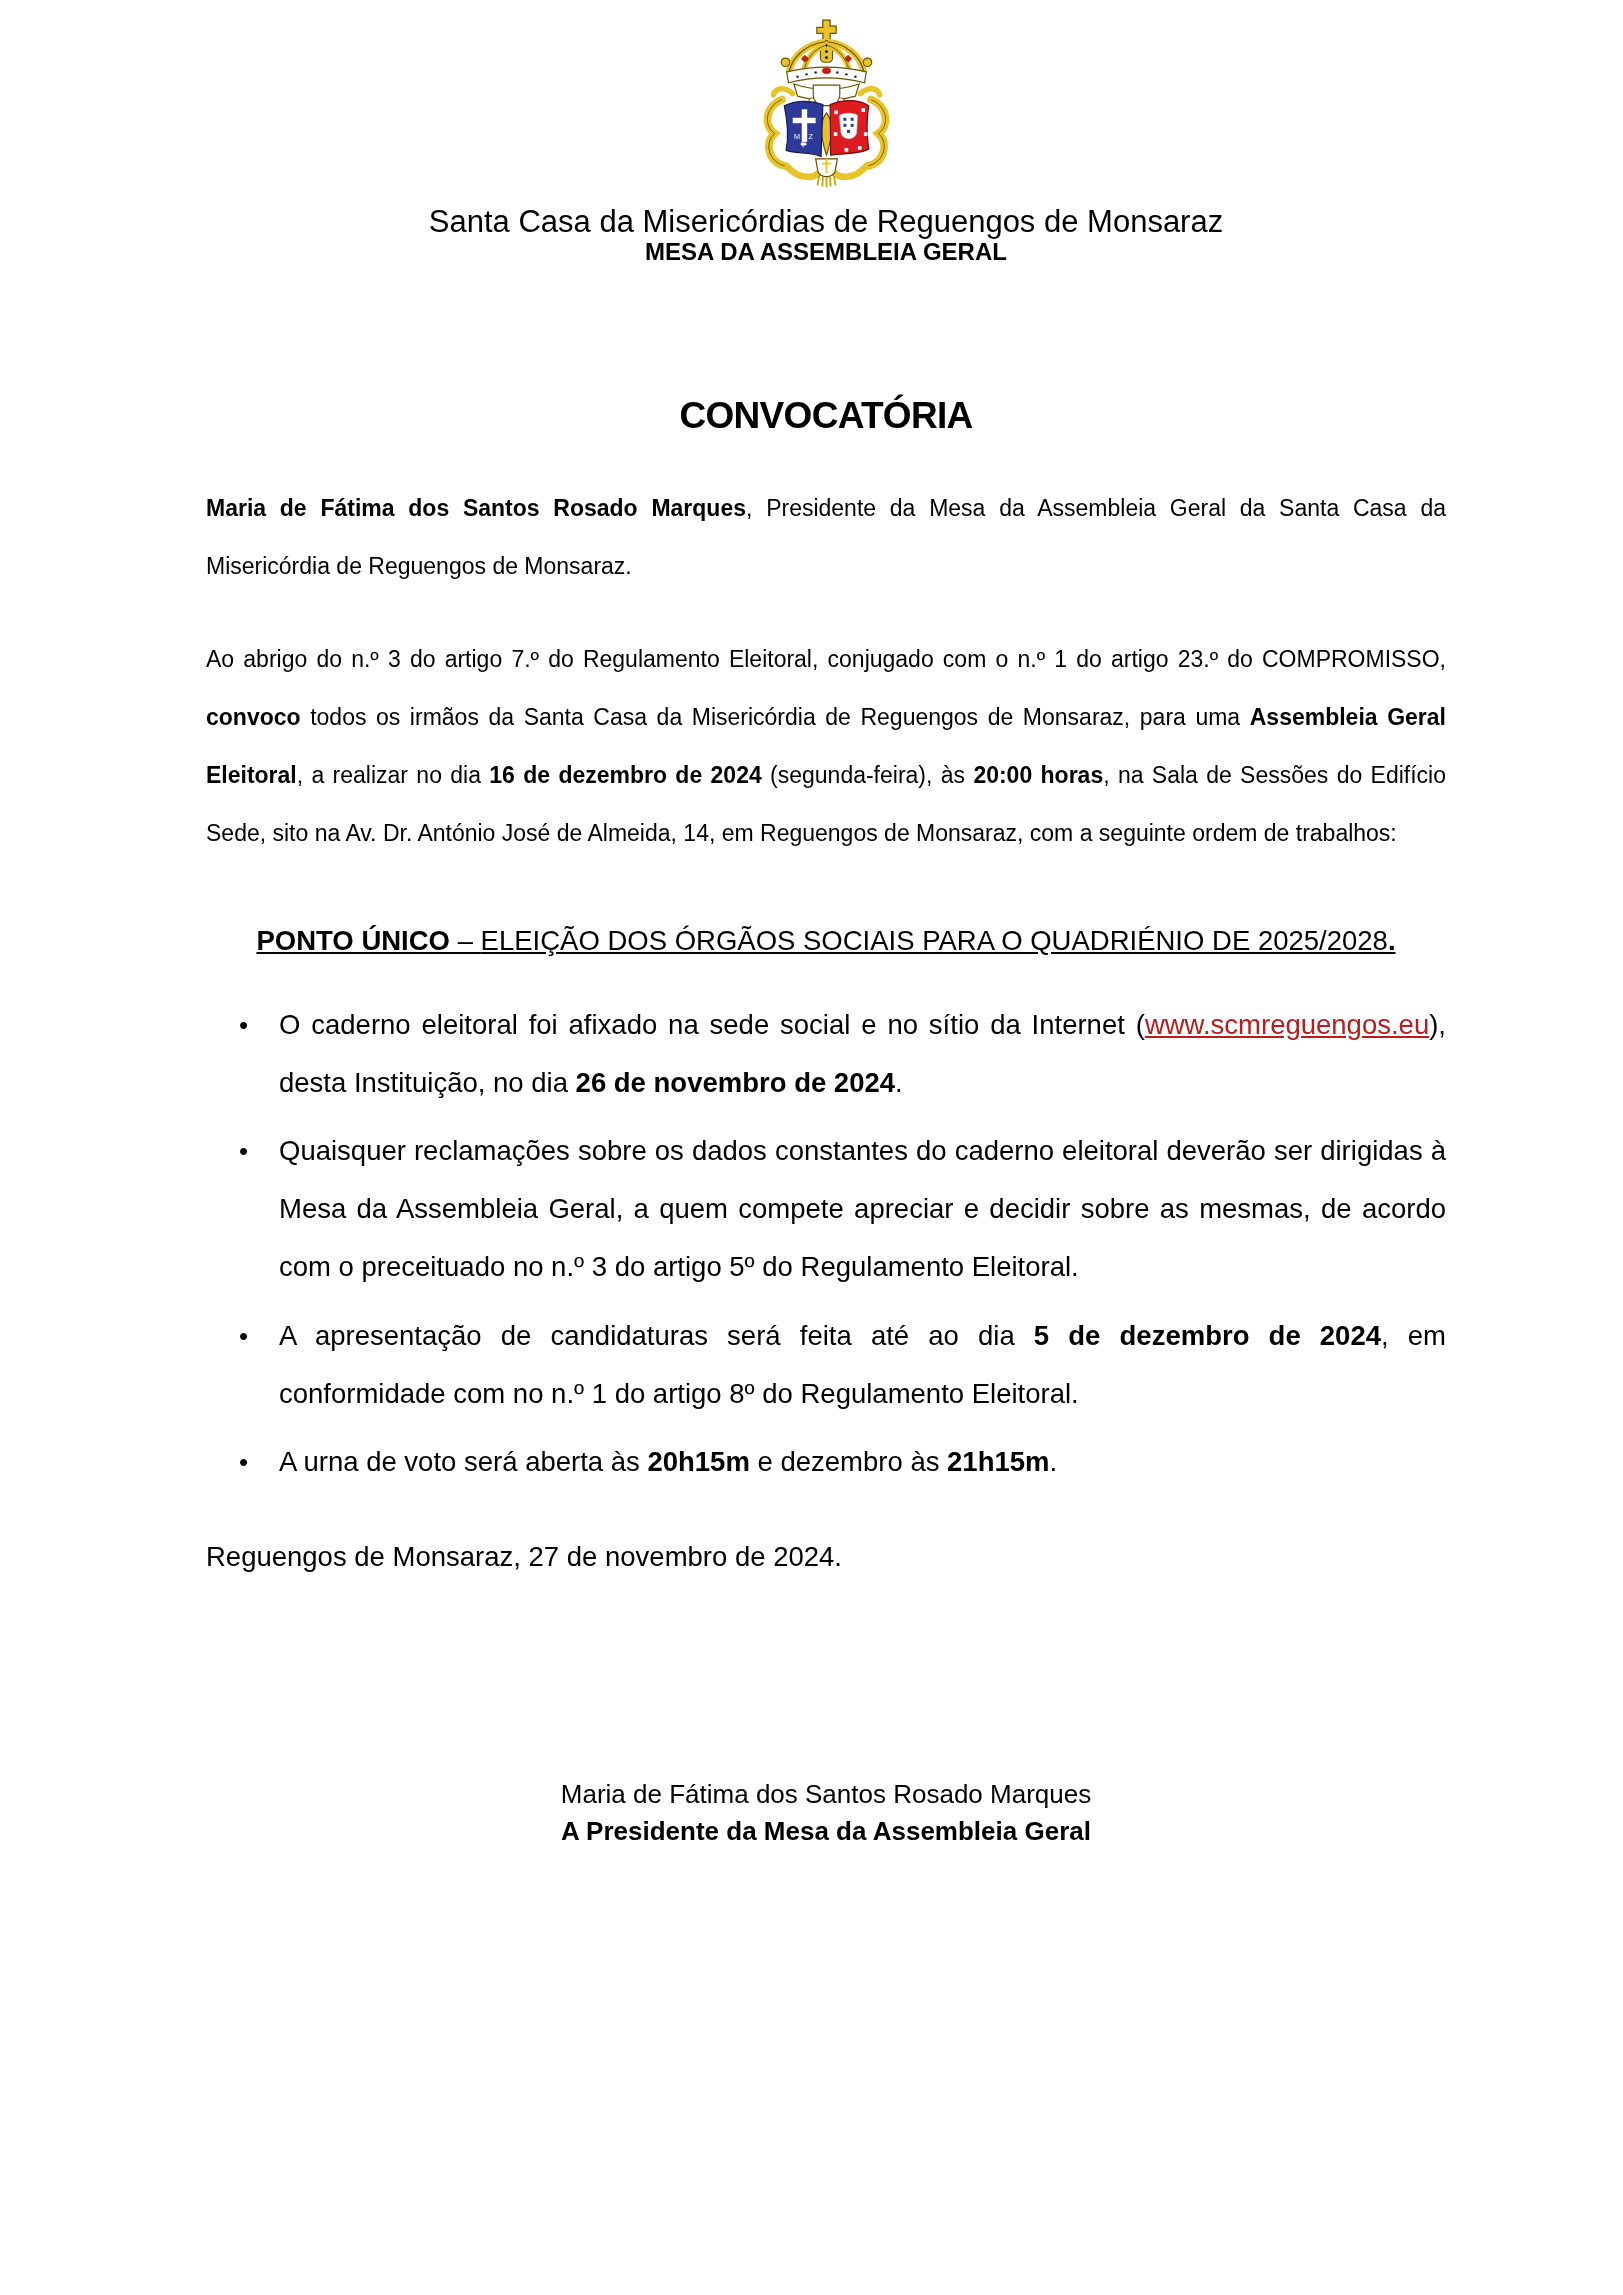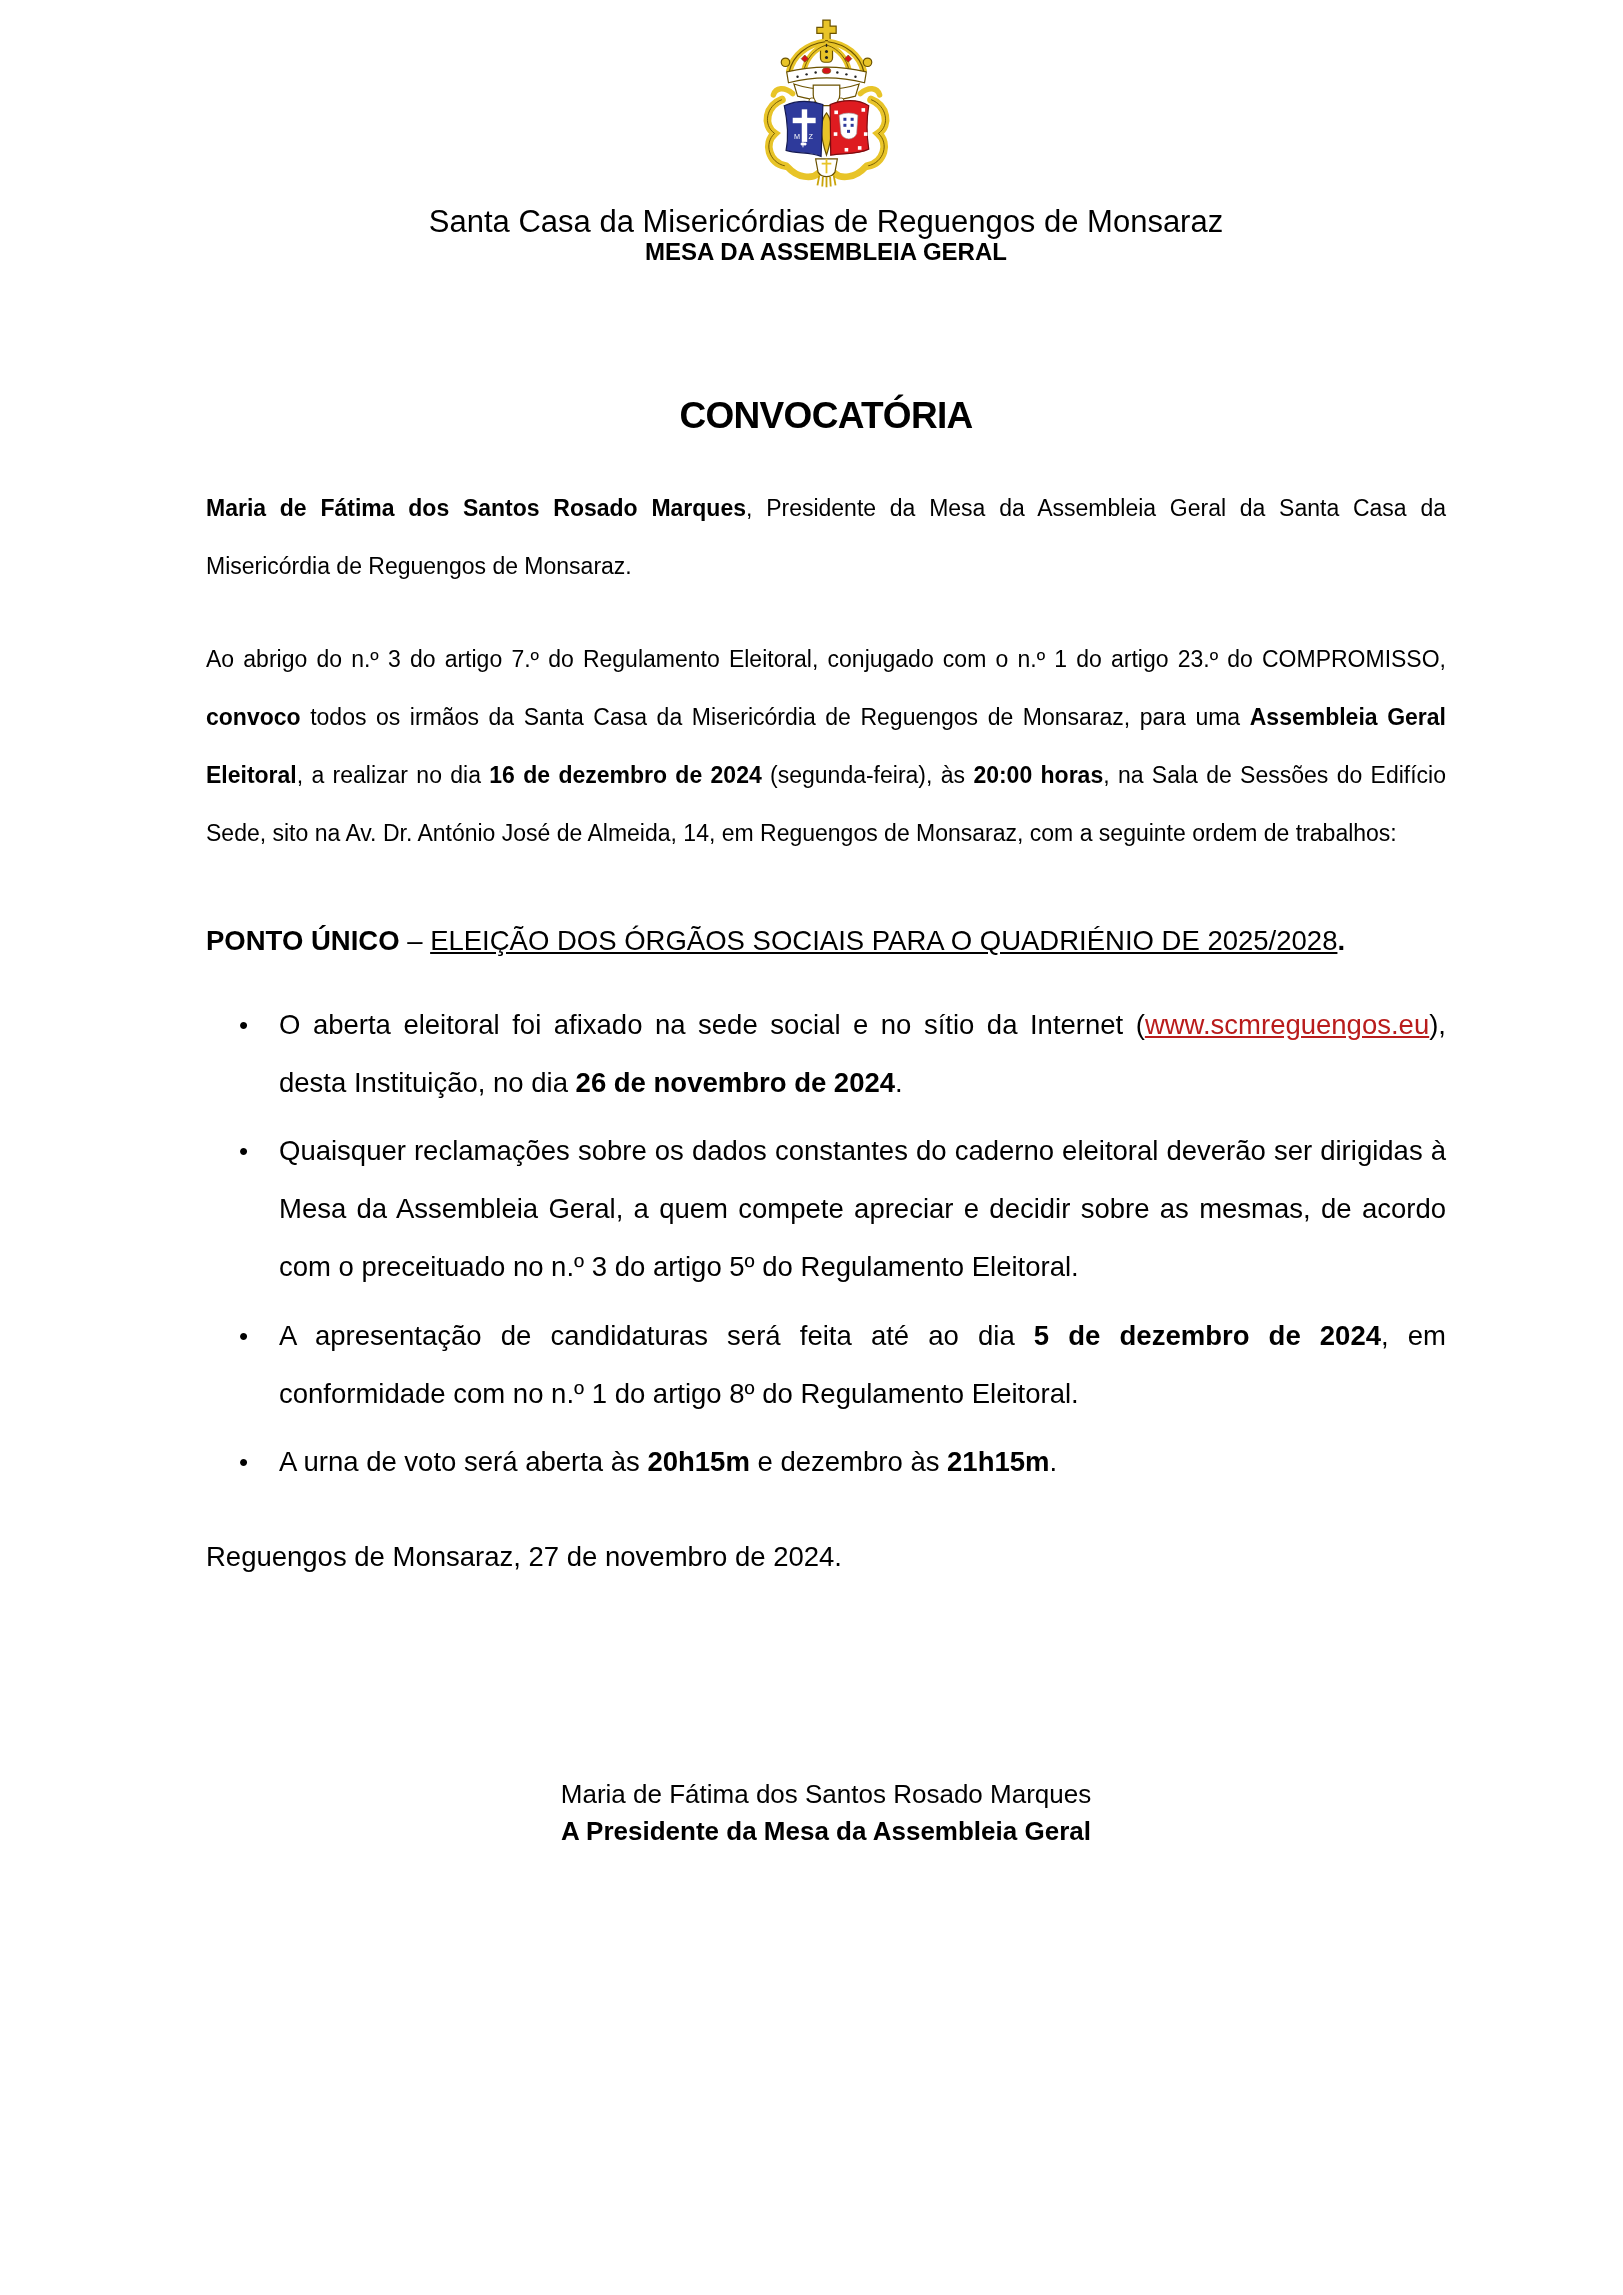--- a/index.html
+++ b/index.html
@@ -9,21 +9,21 @@
     font-family: "Liberation Sans", sans-serif; color: #000; overflow: hidden;
   }
   .content { padding: 0 178px 0 206px; }
   .crest-wrap { padding-top: 14.4px; text-align: center; }
   .org-name { margin-top: 9.2px; text-align: center; font-size: 31px; line-height: 29px; }
   .org-dept { text-align: center; font-size: 24px; font-weight: bold; line-height: 31px; }
   .doc-title { margin-top: 128px; text-align: center; font-size: 37px; font-weight: bold; letter-spacing: -0.7px; line-height: 41px; }
   .para { font-size: 23px; line-height: 58px; text-align: justify; }
   .p1 { margin-top: 43px; }
   .p2 { margin-top: 35px; }
-  .ponto { margin-top: 50px; font-size: 27.5px; line-height: 58px; text-align: left; }
+  .ponto { margin-top: 50px; font-size: 27.5px; line-height: 58px; text-align: center; text-decoration: underline; }
   ul.bullets { list-style: none; margin: 26px 0 0 0; padding: 0; }
   ul.bullets li { position: relative; padding-left: 73px; margin-bottom: 10.5px; font-size: 27.5px; line-height: 58px; text-align: justify; }
   ul.bullets .dot { position: absolute; left: 33px; top: 0; line-height: 58px; font-size: 26px; }
   .dateline { margin-top: 37px; font-size: 27.5px; line-height: 58px; text-align: left; }
   .signature { margin-top: 190px; text-align: center; }
   .sig-name { font-size: 26px; line-height: 37px; }
   .sig-role { font-size: 26px; line-height: 37px; font-weight: bold; }
   .b { font-weight: bold; }
   .u { text-decoration: underline; }
   a.doc-link { color: #b91c1c; text-decoration: underline; cursor: pointer; }
@@ -116,21 +116,21 @@
 
     <div class="doc-title">CONVOCATÓRIA</div>
 
     <div class="para p1"><span class="b">Maria de Fátima dos Santos Rosado Marques</span><span>, Presidente da Mesa da Assembleia Geral da Santa Casa da Misericórdia de Reguengos de Monsaraz.</span></div>
 
     <div class="para p2"><span>Ao abrigo do n.º 3 do artigo 7.º do Regulamento Eleitoral, conjugado com o n.º 1 do artigo 23.º do COMPROMISSO, </span><span class="b">convoco</span><span> todos os irmãos da Santa Casa da Misericórdia de Reguengos de Monsaraz, para uma </span><span class="b">Assembleia Geral Eleitoral</span><span>, a realizar no dia </span><span class="b">16 de dezembro de 2024</span><span> (segunda-feira), às </span><span class="b">20:00 horas</span><span>, na Sala de Sessões do Edifício Sede, sito na Av. Dr. António José de Almeida, 14, em Reguengos de Monsaraz, com a seguinte ordem de trabalhos:</span></div>
 
     <div class="ponto"><span class="b">PONTO ÚNICO</span><span> – </span><span class="u">ELEIÇÃO DOS ÓRGÃOS SOCIAIS PARA O QUADRIÉNIO DE 2025/2028</span><span class="b">.</span></div>
 
     <ul class="bullets">
-        <li><span class="dot">•</span><span class="li-body"><span>O aberta eleitoral foi afixado na sede social e no sítio da Internet (</span><a class="doc-link" href="#">www.scmreguengos.eu</a><span>), desta Instituição, no dia </span><span class="b">26 de novembro de 2024</span><span>.</span></span></li>
+        <li><span class="dot">•</span><span class="li-body"><span>O caderno eleitoral foi afixado na sede social e no sítio da Internet (</span><a class="doc-link" href="#">www.scmreguengos.eu</a><span>), desta Instituição, no dia </span><span class="b">26 de novembro de 2024</span><span>.</span></span></li>
         <li><span class="dot">•</span><span class="li-body"><span>Quaisquer reclamações sobre os dados constantes do caderno eleitoral deverão ser dirigidas à Mesa da Assembleia Geral, a quem compete apreciar e decidir sobre as mesmas, de acordo com o preceituado no n.º 3 do artigo 5º do Regulamento Eleitoral.</span></span></li>
         <li><span class="dot">•</span><span class="li-body"><span>A apresentação de candidaturas será feita até ao dia </span><span class="b">5 de dezembro de 2024</span><span>, em conformidade com no n.º 1 do artigo 8º do Regulamento Eleitoral.</span></span></li>
         <li><span class="dot">•</span><span class="li-body"><span>A urna de voto será aberta às </span><span class="b">20h15m</span><span> e dezembro às </span><span class="b">21h15m</span><span>.</span></span></li>
       </ul>
 
     <div class="dateline">Reguengos de Monsaraz, 27 de novembro de 2024.</div>
 
     <div class="signature">
       <div class="sig-name">Maria de Fátima dos Santos Rosado Marques</div>
       <div class="sig-role">A Presidente da Mesa da Assembleia Geral</div>

